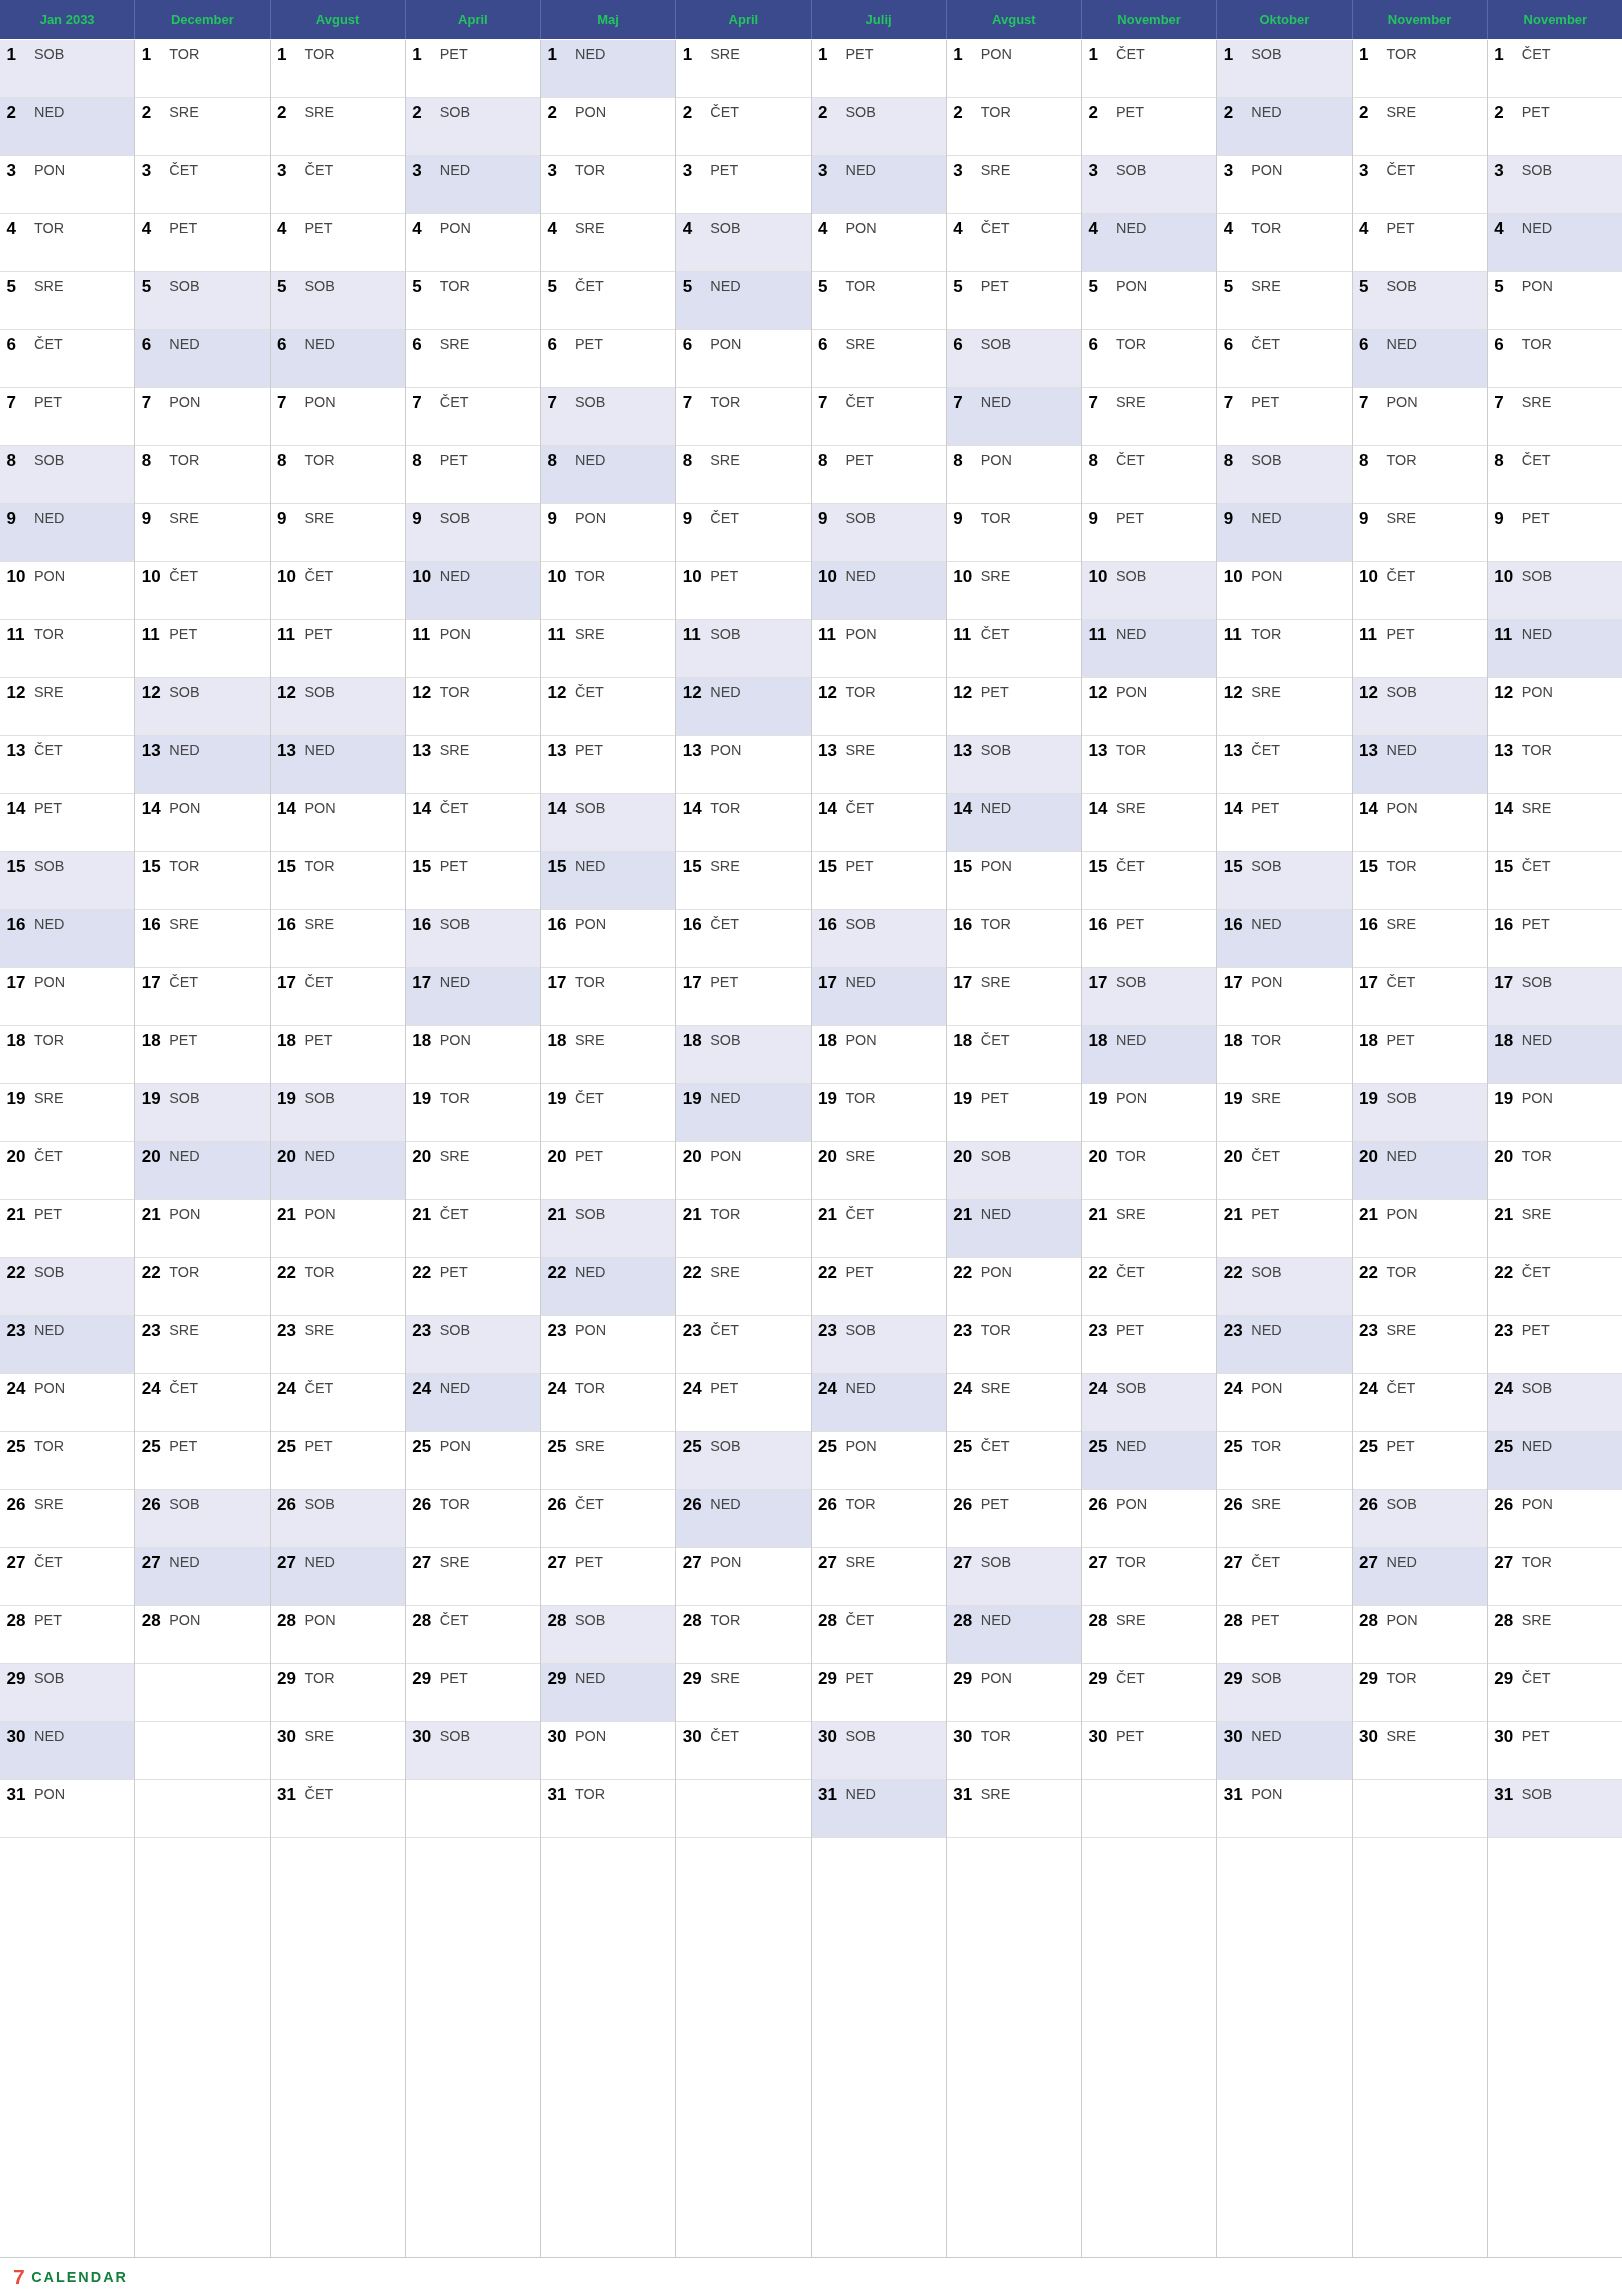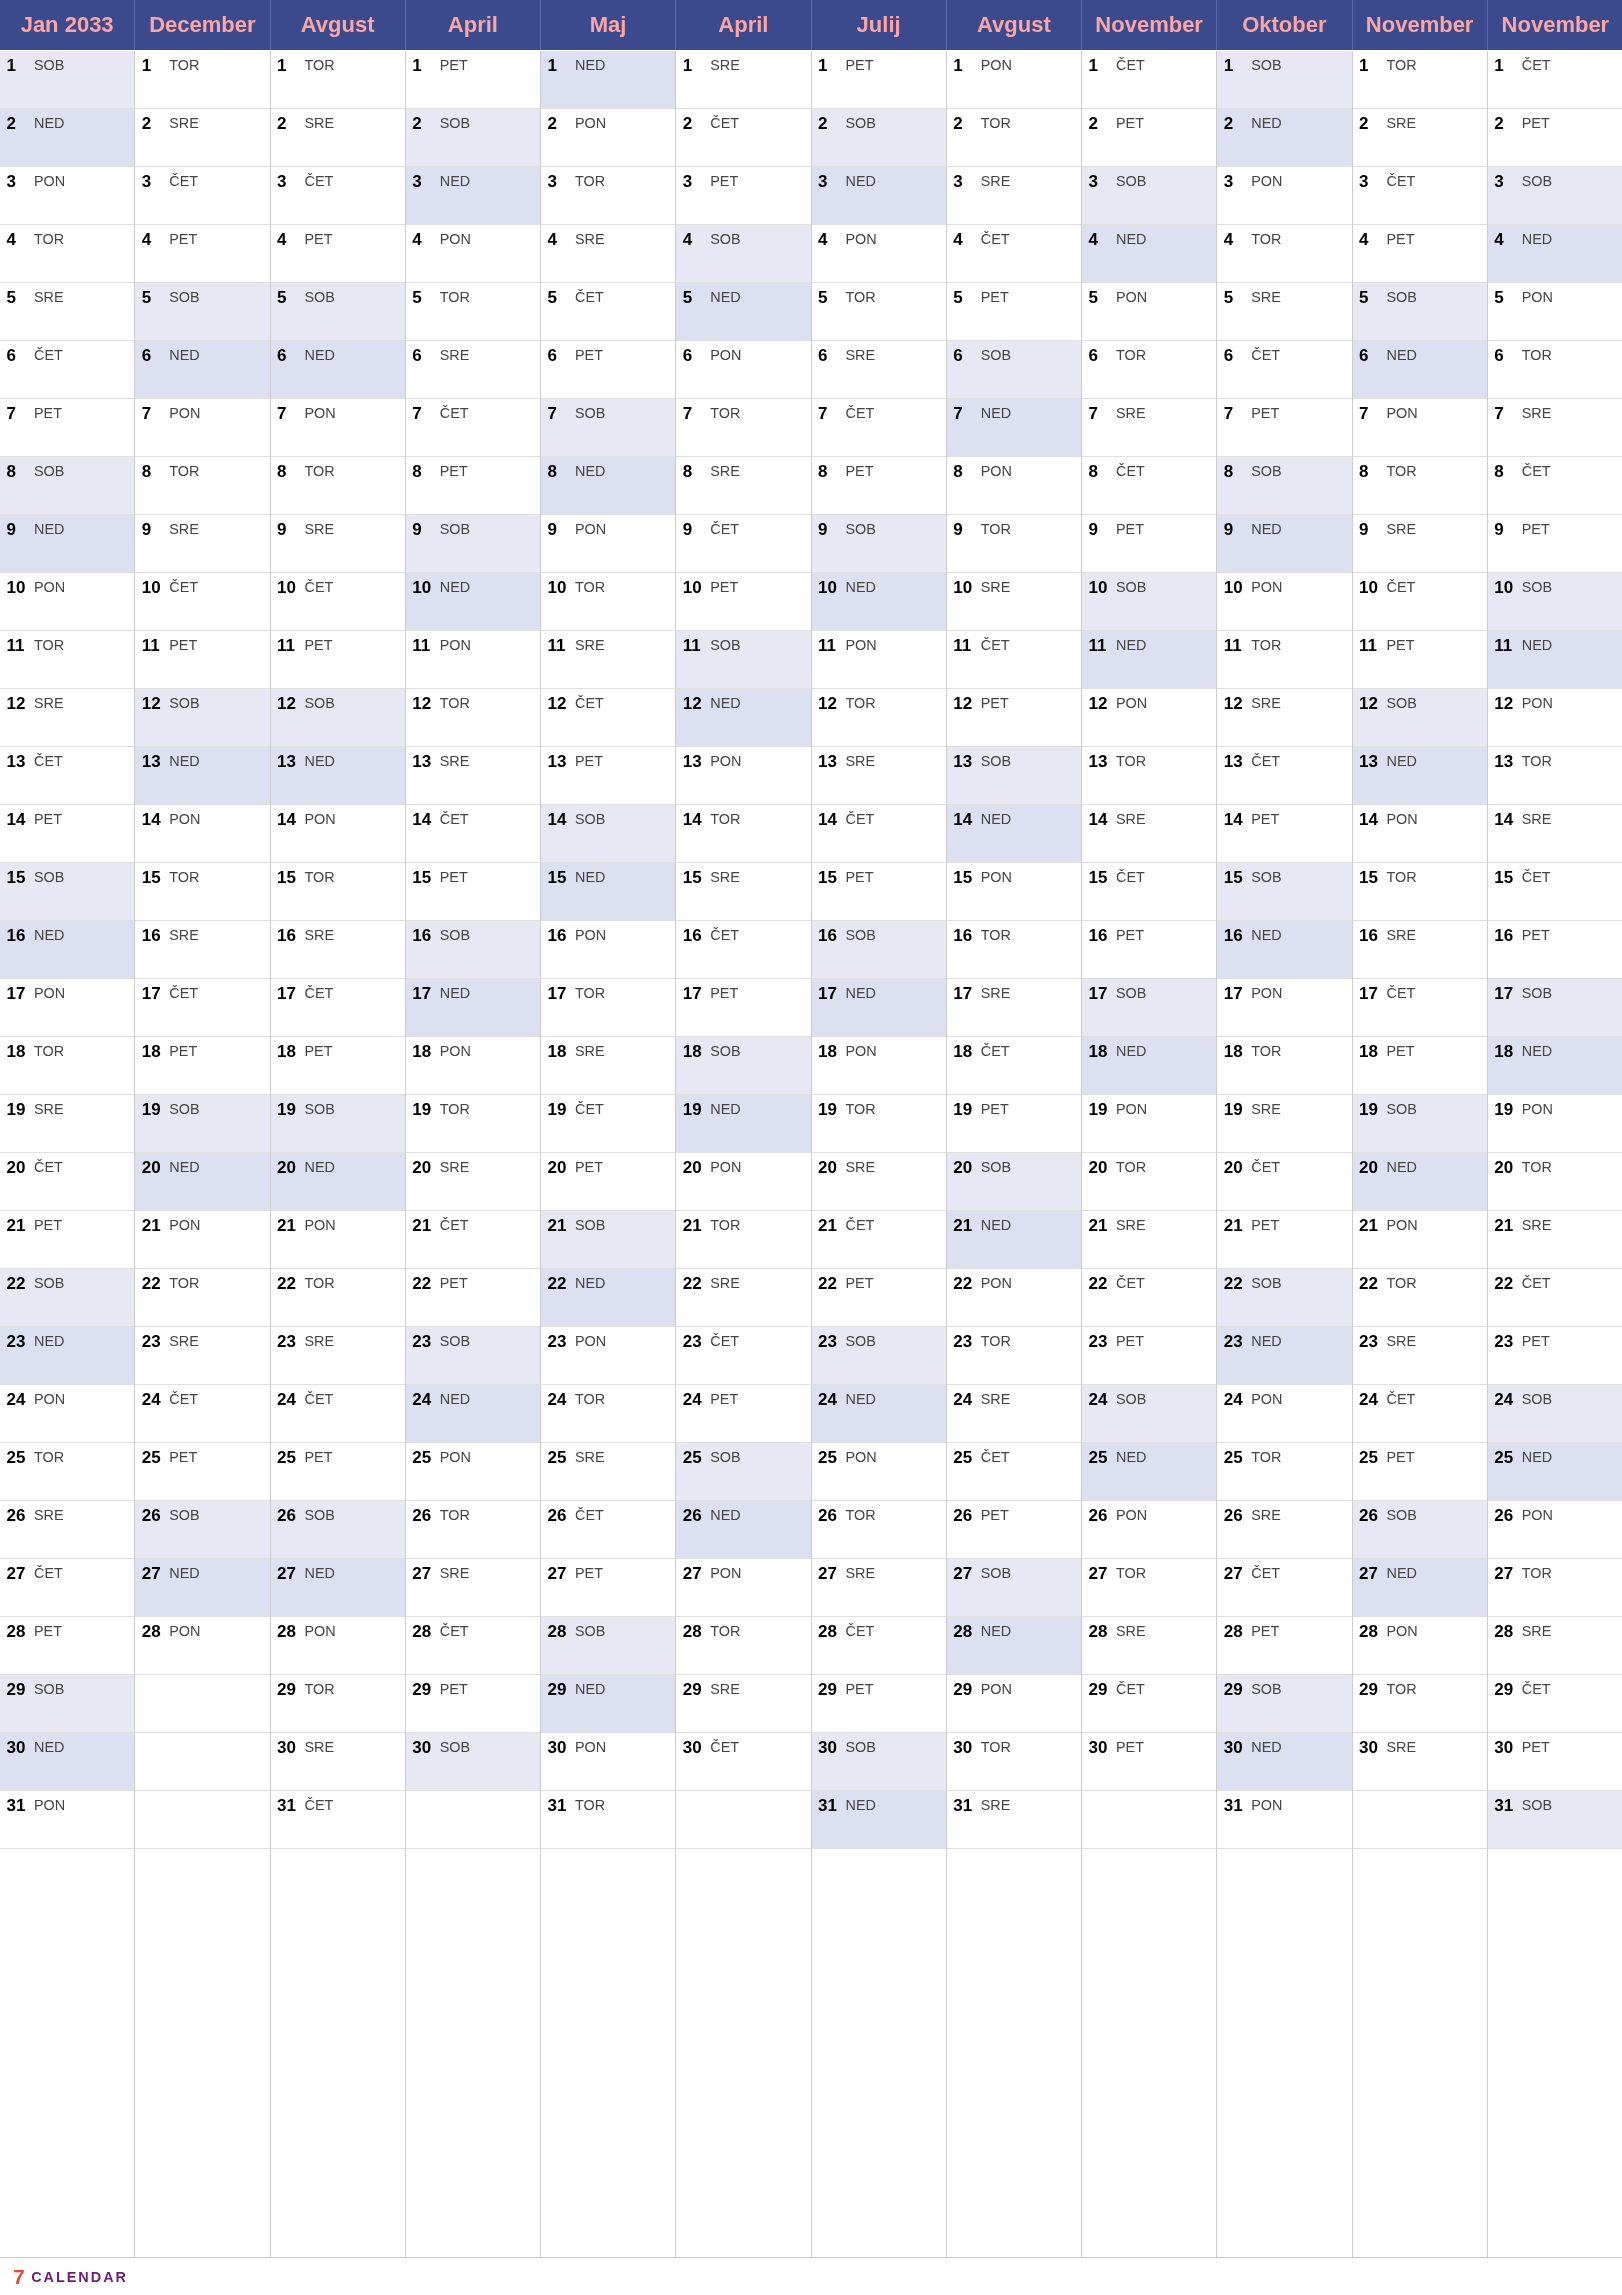--- a/index.html
+++ b/index.html
@@ -16,25 +16,25 @@
       display: flex;
       flex-direction: column;
     }
     .header-row {
       display: grid;
       grid-template-columns: repeat(12, 1fr);
       background: #3a4a8c;
       border-bottom: 1.3px solid #fff;
     }
     .header-cell {
-      color: #fca5a5;
+      color: #22c55e;
       font-weight: bold;
       text-align: center;
       padding: 11.8px 5.2px;
-      font-size: 22px;
+      font-size: 13px;
       border-right: 0.7px solid #5a6aac;
     }
     .header-cell:last-child { border-right: none; }
     .body-grid {
       display: grid;
       grid-template-columns: repeat(12, 1fr);
       flex: 1;
     }
     .month-col {
       display: flex;
@@ -83,21 +83,21 @@
       color: #555;
       gap: 6.5px;
     }
     .footer-logo {
       font-weight: bold;
       font-size: 21px;
       color: #e74c3c;
     }
     .footer-text {
       font-size: 14.4px;
-      color: #701a75;
+      color: #15803d;
       letter-spacing: 2px;
       font-weight: bold;
     }
   </style>
 </head>
 <body>
 
 <div class="calendar-container">
   <div class="header-row" id="header-row">
   <div class="header-cell">Jan 2033</div>

